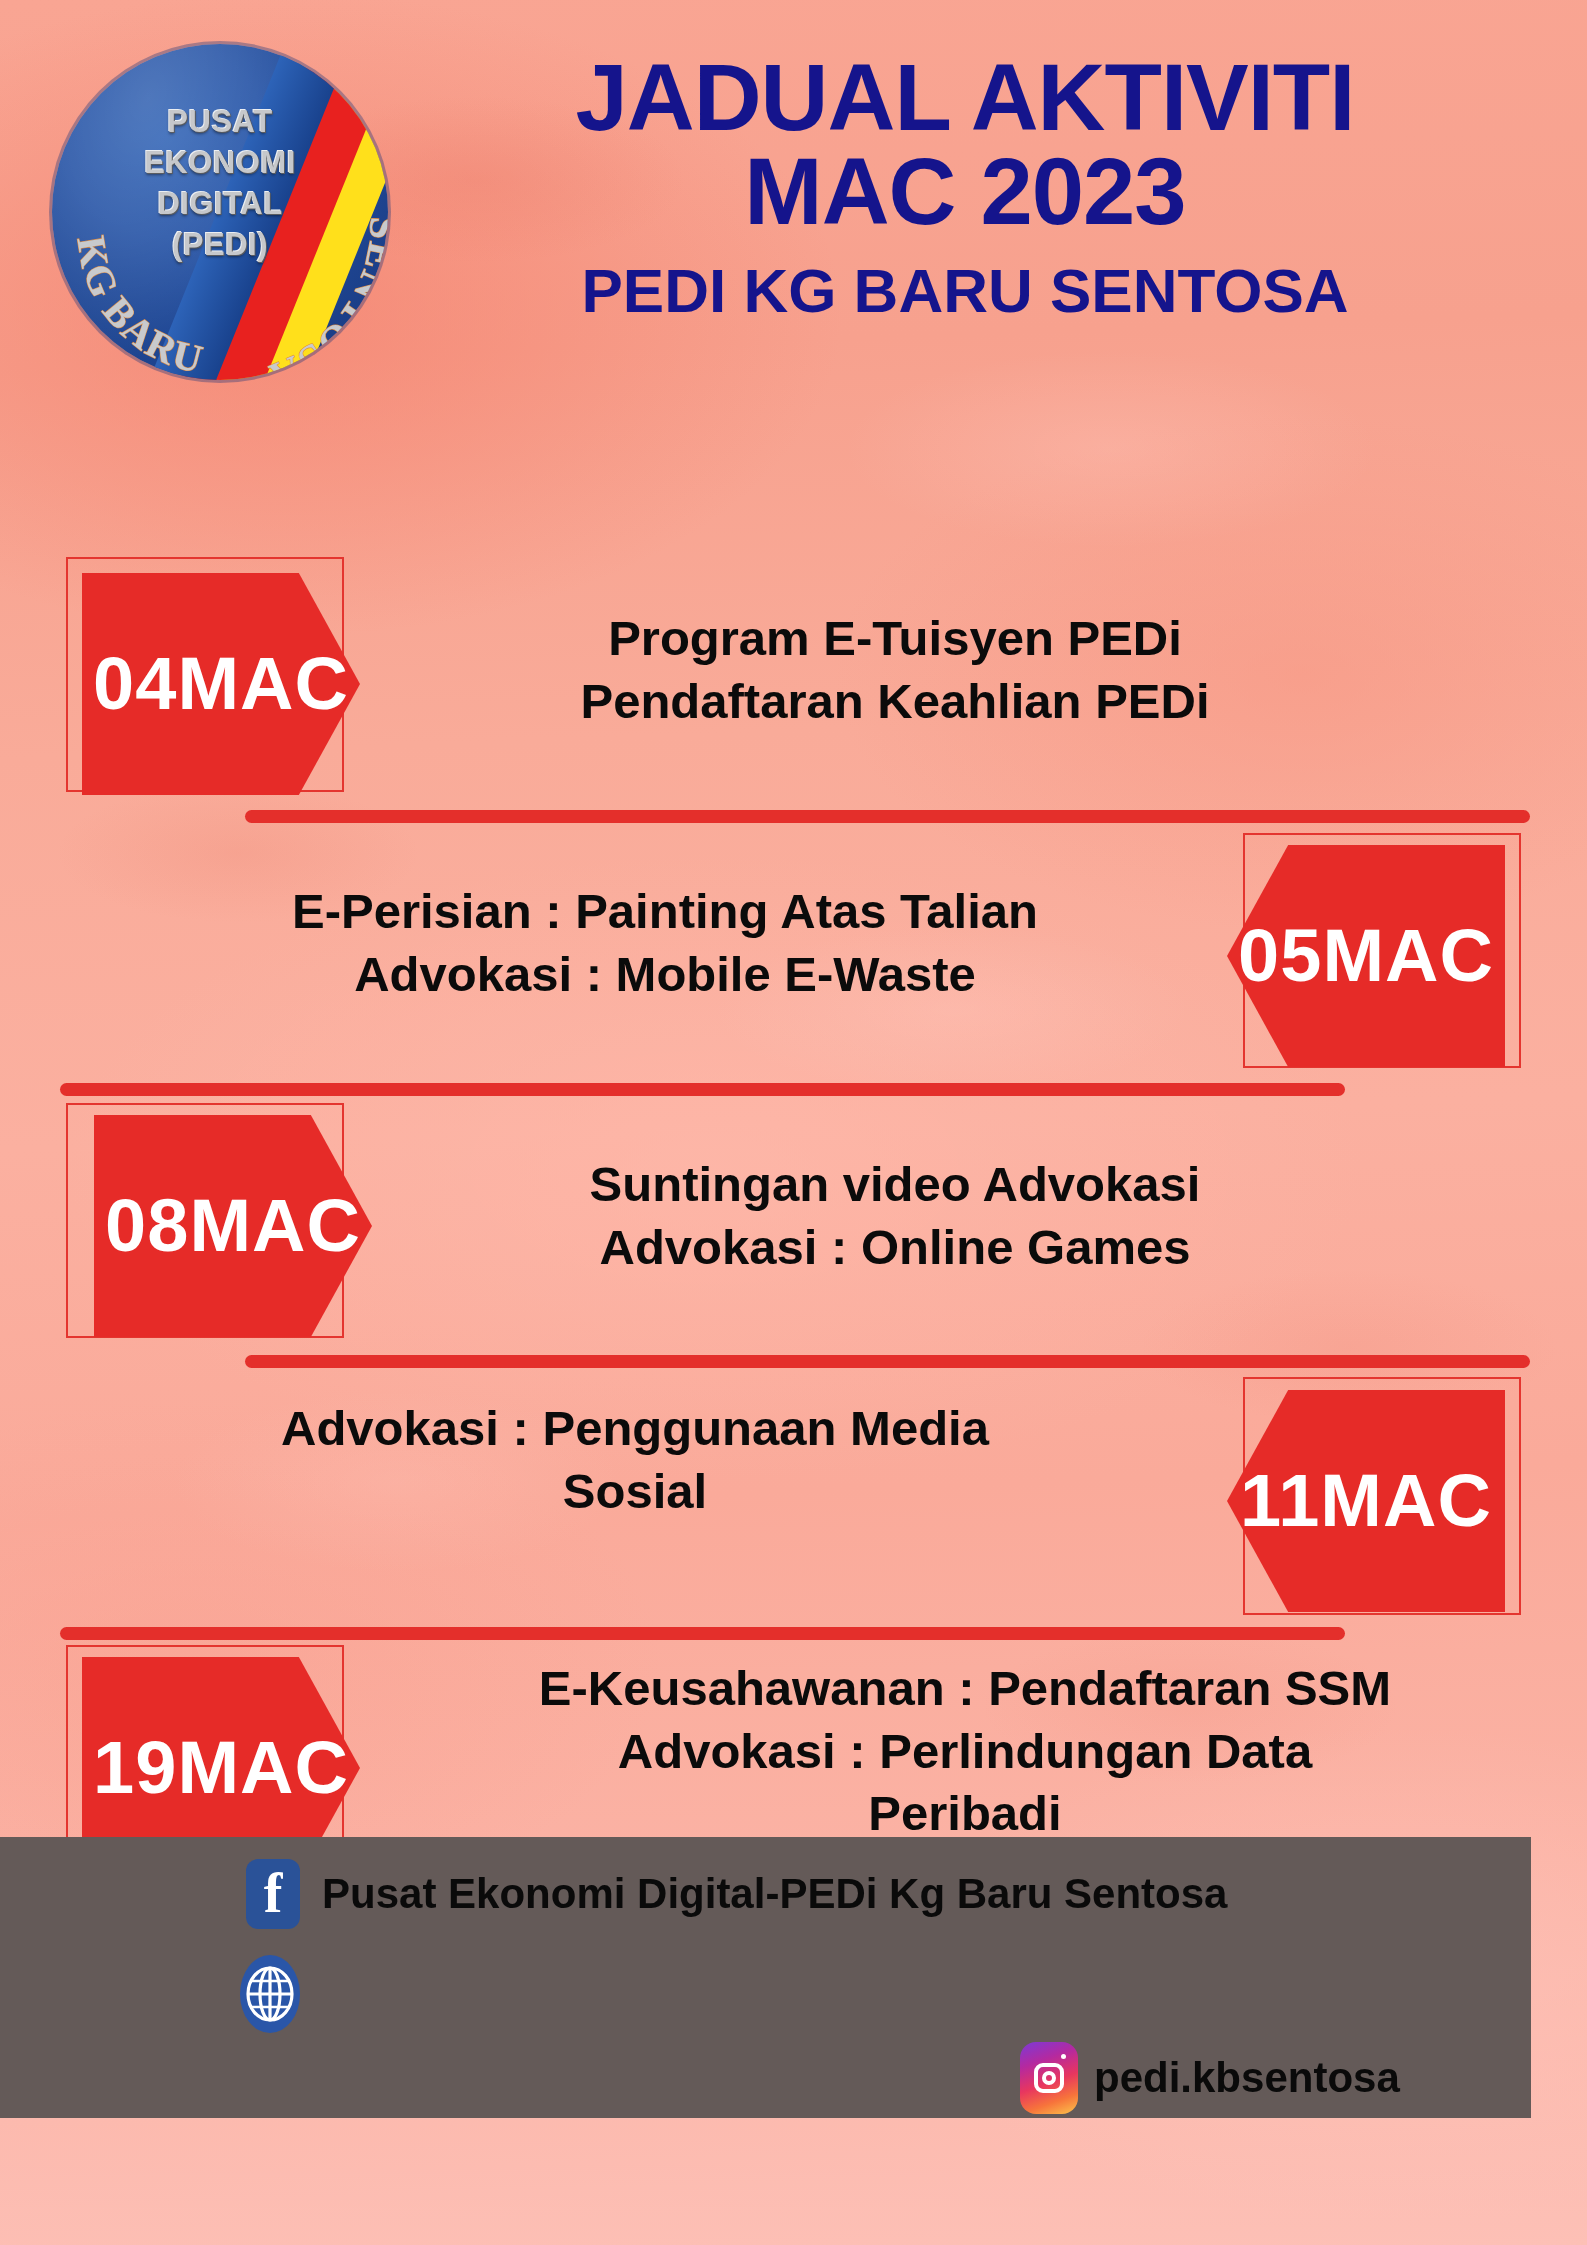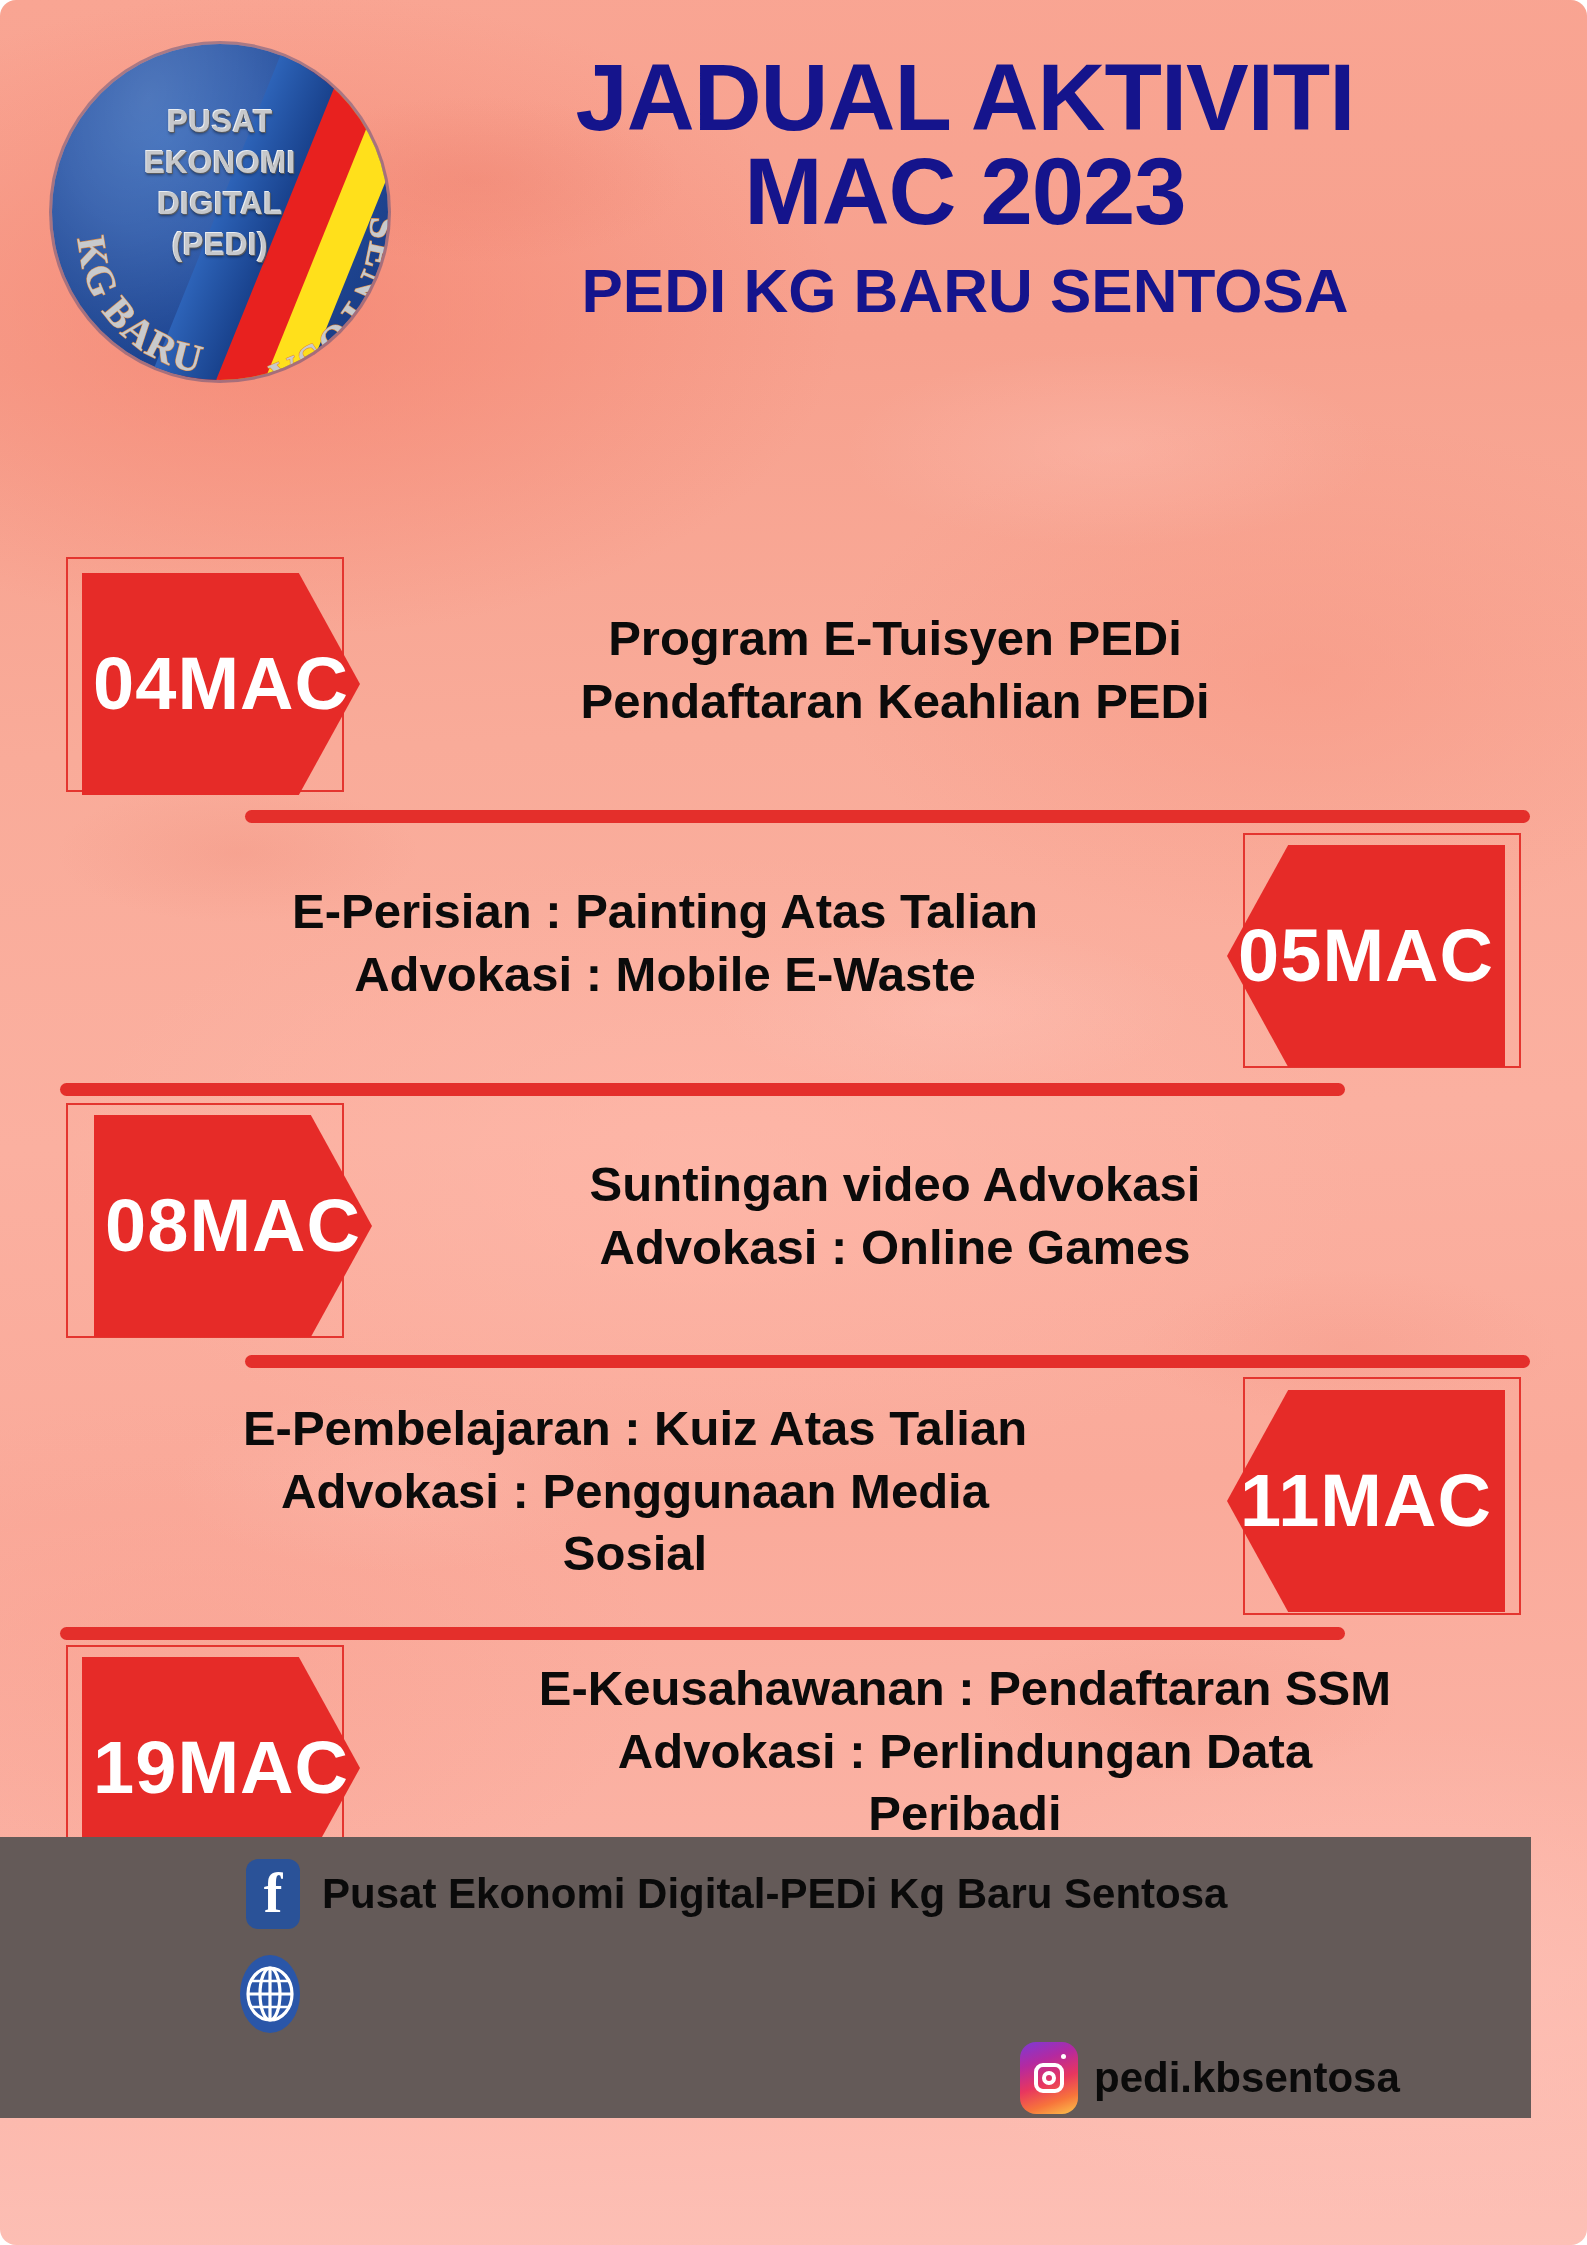--- a/index.html
+++ b/index.html
@@ -14,21 +14,20 @@
     position:relative;
     width:1587px; height:2245px;
     background:
       radial-gradient(ellipse 900px 520px at 18% 14%, rgba(244,126,106,.62), rgba(244,126,106,0) 62%),
       radial-gradient(ellipse 780px 430px at 82% 30%, rgba(247,150,130,.55), rgba(247,150,130,0) 60%),
       radial-gradient(ellipse 1000px 480px at 45% 52%, rgba(255,186,172,.60), rgba(255,186,172,0) 65%),
       radial-gradient(ellipse 760px 420px at 12% 74%, rgba(249,160,144,.48), rgba(249,160,144,0) 62%),
       radial-gradient(ellipse 820px 400px at 88% 88%, rgba(255,196,186,.55), rgba(255,196,186,0) 62%),
       linear-gradient(178deg,#f9a593 0%, #f7a18e 16%, #f9ab99 33%, #fbb0a0 50%, #faaa9a 66%, #fbb2a4 82%, #fdc0b6 100%);
     overflow:hidden;
-    border-radius:16px;
   }
   
   #poster::before{
     content:"";
     position:absolute; inset:0;
     background:
       radial-gradient(ellipse 300px 120px at 30% 8%, rgba(230,110,92,.22), transparent 70%),
       radial-gradient(ellipse 380px 140px at 70% 20%, rgba(255,200,190,.30), transparent 70%),
       radial-gradient(ellipse 260px 100px at 15% 38%, rgba(232,120,100,.18), transparent 70%),
       radial-gradient(ellipse 340px 120px at 60% 45%, rgba(255,205,196,.26), transparent 70%),
@@ -299,21 +298,20 @@
       <div class="divider" style="left:245px; top:810px; width:1285px;"></div>
     </div>
 
     <div class="row">
       <div class="frame" style="left:1243px; top:832px; width:278px; height:238px;"></div>
       <div class="badge right" style="left:1227px; top:845px; width:278px; height:222px;">
         <div class="num">11</div>
         <div class="mon">MAC</div>
       </div>
       <div class="rowtext" style="left:90px; top:852px; width:1090px;">
-        <div>E-Pembelajaran : Kuiz Atas Talian</div>
         <div>Advokasi : Penggunaan Media</div>
         <div>Sosial</div>
       </div>
       <div class="divider" style="left:60px; top:1082px; width:1285px;"></div>
     </div>
 
     <div class="row">
       <div class="frame" style="left:66px; top:1100px; width:278px; height:238px;"></div>
       <div class="badge left" style="left:82px; top:1112px; width:278px; height:222px;">
         <div class="num">19</div>

